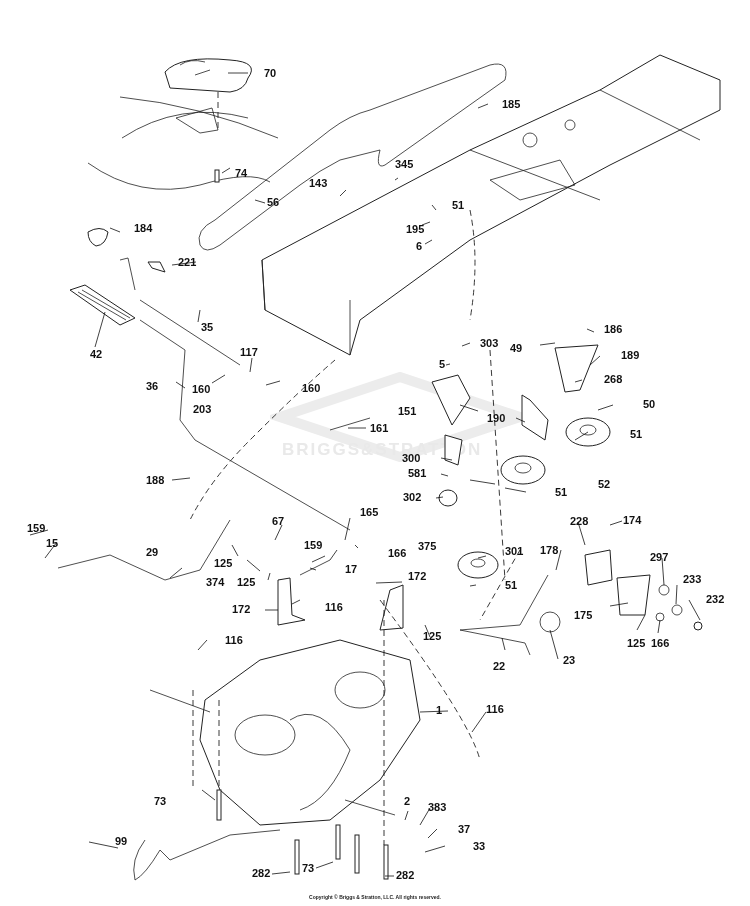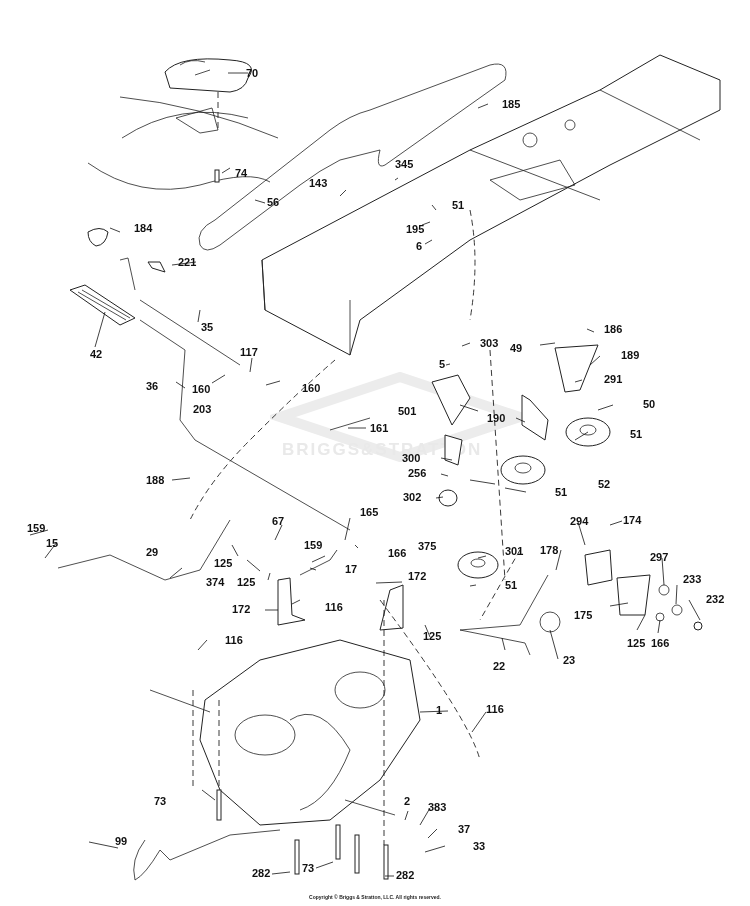--- a/index.html
+++ b/index.html
@@ -125,21 +125,21 @@
     <path class="lead" d="M470 343 L462 346 M540 345 L555 343 M587 329 L594 332 M600 356 L590 365 M450 364 L446 365 M582 380 L575 382 M478 411 L460 405"></path>
     <path class="lead" d="M613 405 L598 410 M516 418 L525 422 M366 428 L348 428 M588 432 L575 440 M441 458 L452 460 M172 480 L190 478 M441 474 L448 476 M495 484 L470 480 M436 498 L443 497 M526 492 L505 488"></path>
     <path class="lead" d="M350 518 L345 540 M48 530 L30 535 M578 522 L585 545 M622 521 L610 525 M282 525 L275 540 M57 542 L45 558 M358 548 L355 545 M337 550 L330 560 M325 556 L312 562 M486 556 L478 558"></path>
     <path class="lead" d="M561 550 L556 570 M662 558 L664 585 M182 568 L170 578 M238 556 L232 545 M260 571 L247 560 M316 570 L310 568 M270 573 L268 580 M470 586 L476 585 M677 585 L676 604 M689 600 L700 620"></path>
     <path class="lead" d="M610 606 L628 603 M265 610 L278 610 M376 583 L402 582 M292 604 L300 600 M637 630 L645 615 M658 633 L660 620 M430 637 L425 625 M502 638 L505 650 M558 659 L550 630"></path>
     <path class="lead" d="M207 640 L198 650 M448 711 L420 712 M486 712 L472 732 M202 790 L215 800 M408 811 L405 820 M430 808 L420 825 M437 829 L428 838 M89 842 L118 848 M445 846 L425 852"></path>
     <path class="lead" d="M272 874 L290 872 M316 868 L333 862 M394 876 L385 876"></path>
   </g>
 </svg>
 
-<div class="lbl" style="left:246px;top:67px">70</div>
+<div class="lbl" style="left:264px;top:67px">70</div>
 <div class="lbl" style="left:235px;top:167px">74</div>
 <div class="lbl" style="left:267px;top:196px">56</div>
 <div class="lbl" style="left:134px;top:222px">184</div>
 <div class="lbl" style="left:178px;top:256px">221</div>
 <div class="lbl" style="left:502px;top:98px">185</div>
 <div class="lbl" style="left:395px;top:158px">345</div>
 <div class="lbl" style="left:309px;top:177px">143</div>
 <div class="lbl" style="left:452px;top:199px">51</div>
 <div class="lbl" style="left:406px;top:223px">195</div>
 <div class="lbl" style="left:416px;top:240px">6</div>
@@ -148,35 +148,35 @@
 <div class="lbl" style="left:240px;top:346px">117</div>
 <div class="lbl" style="left:146px;top:380px">36</div>
 <div class="lbl" style="left:192px;top:383px">160</div>
 <div class="lbl" style="left:302px;top:382px">160</div>
 <div class="lbl" style="left:193px;top:403px">203</div>
 <div class="lbl" style="left:480px;top:337px">303</div>
 <div class="lbl" style="left:510px;top:342px">49</div>
 <div class="lbl" style="left:604px;top:323px">186</div>
 <div class="lbl" style="left:621px;top:349px">189</div>
 <div class="lbl" style="left:439px;top:358px">5</div>
-<div class="lbl" style="left:604px;top:373px">291</div>
-<div class="lbl" style="left:398px;top:405px">501</div>
+<div class="lbl" style="left:604px;top:373px">268</div>
+<div class="lbl" style="left:398px;top:405px">151</div>
 <div class="lbl" style="left:643px;top:398px">50</div>
 <div class="lbl" style="left:487px;top:412px">190</div>
 <div class="lbl" style="left:370px;top:422px">161</div>
 <div class="lbl" style="left:630px;top:428px">51</div>
 <div class="lbl" style="left:402px;top:452px">300</div>
 <div class="lbl" style="left:146px;top:474px">188</div>
-<div class="lbl" style="left:408px;top:467px">256</div>
+<div class="lbl" style="left:408px;top:467px">581</div>
 <div class="lbl" style="left:598px;top:478px">52</div>
 <div class="lbl" style="left:403px;top:491px">302</div>
 <div class="lbl" style="left:555px;top:486px">51</div>
 <div class="lbl" style="left:360px;top:506px">165</div>
 <div class="lbl" style="left:27px;top:522px">159</div>
-<div class="lbl" style="left:570px;top:515px">294</div>
+<div class="lbl" style="left:570px;top:515px">228</div>
 <div class="lbl" style="left:623px;top:514px">174</div>
 <div class="lbl" style="left:272px;top:515px">67</div>
 <div class="lbl" style="left:46px;top:537px">15</div>
 <div class="lbl" style="left:418px;top:540px">375</div>
 <div class="lbl" style="left:388px;top:547px">166</div>
 <div class="lbl" style="left:304px;top:539px">159</div>
 <div class="lbl" style="left:505px;top:545px">301</div>
 <div class="lbl" style="left:540px;top:544px">178</div>
 <div class="lbl" style="left:650px;top:551px">297</div>
 <div class="lbl" style="left:146px;top:546px">29</div>

